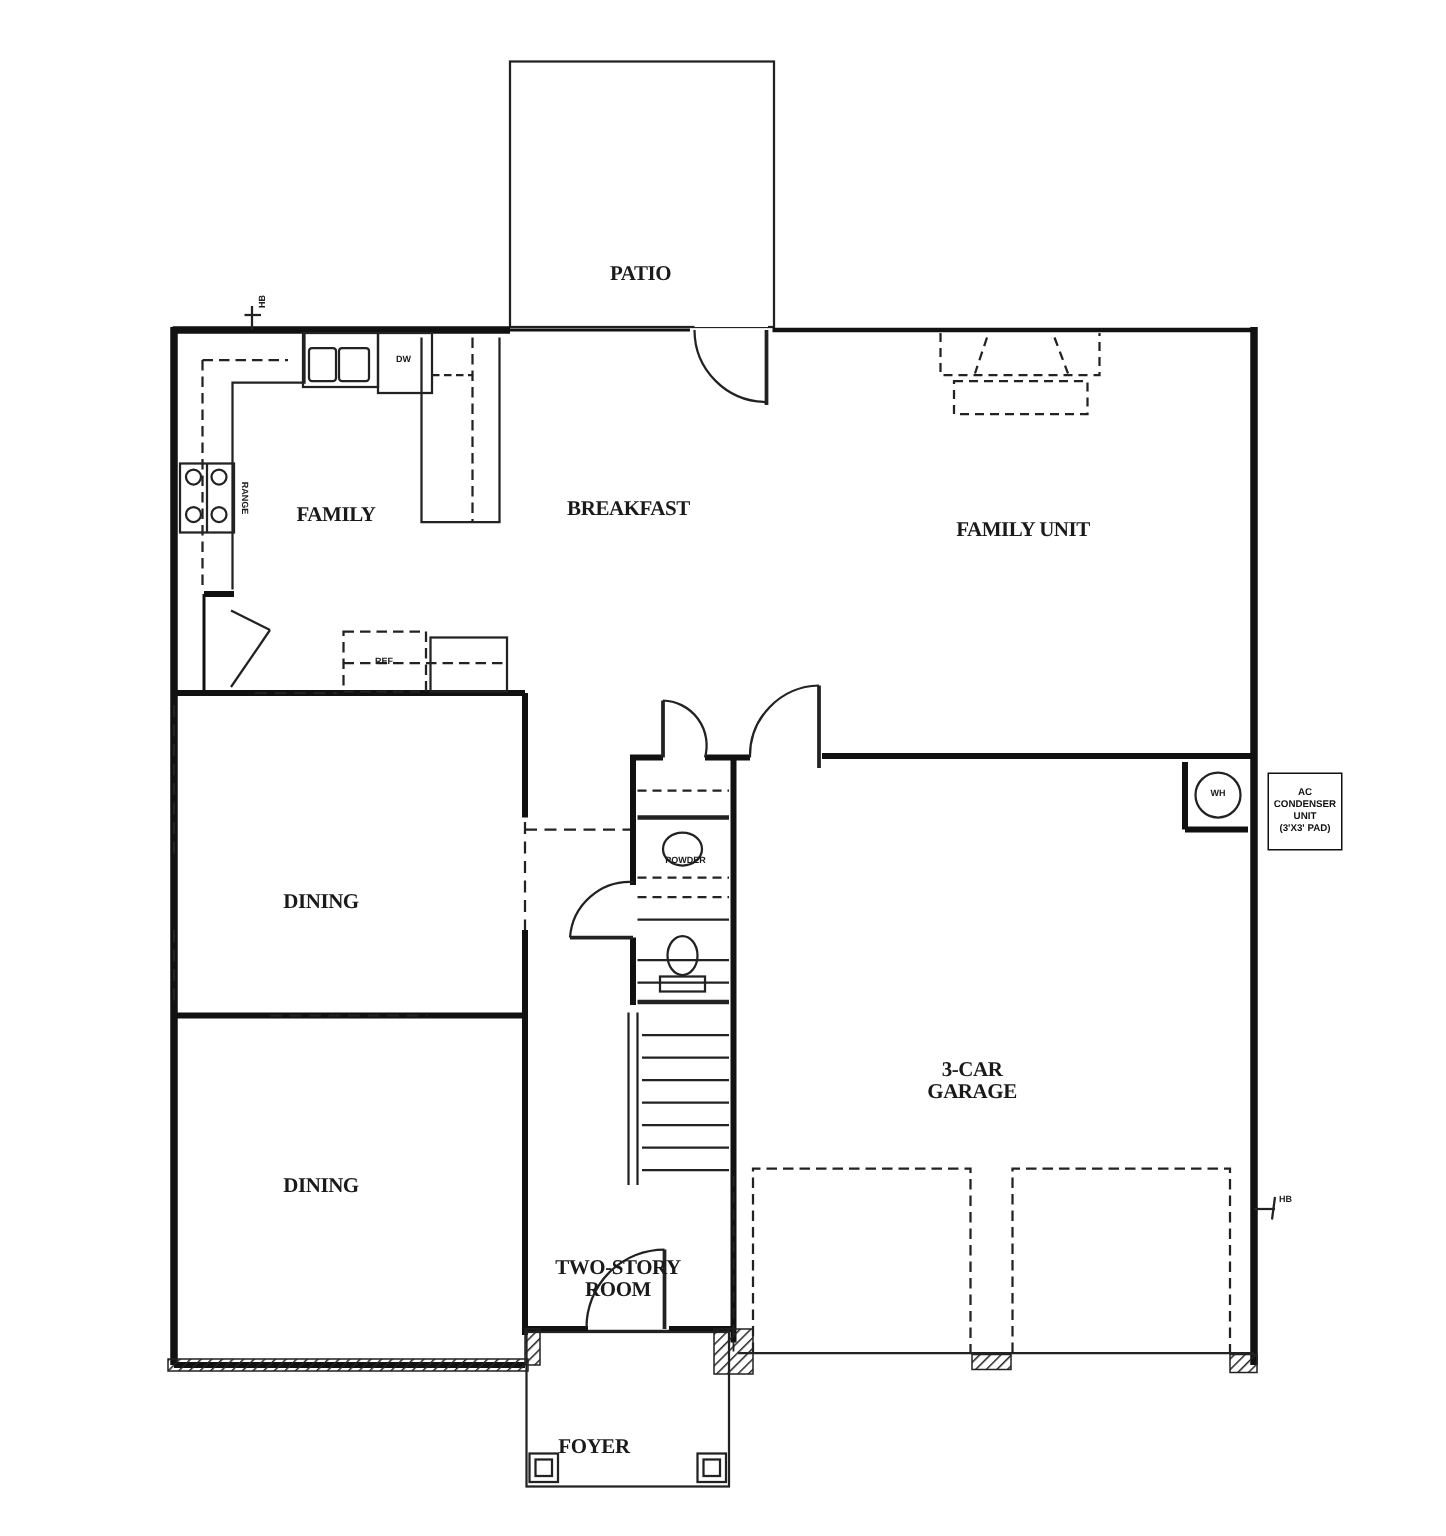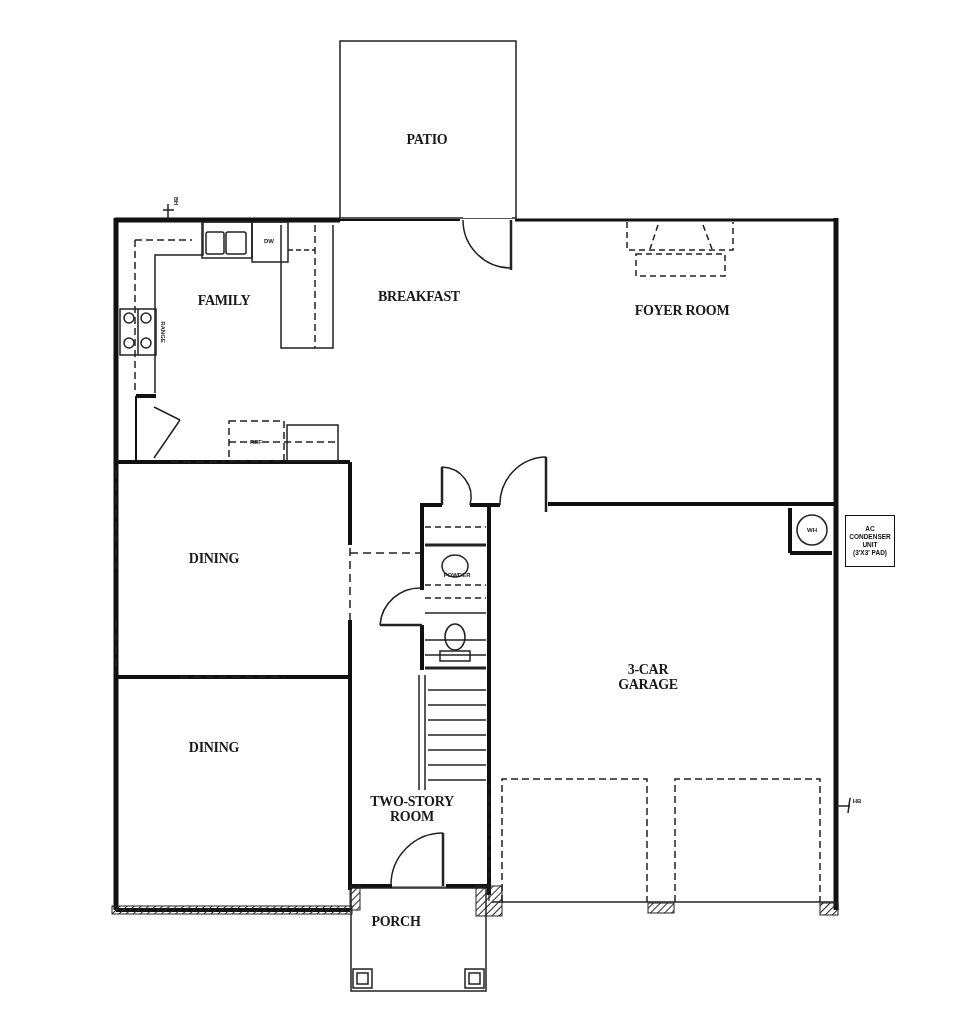--- a/index.html
+++ b/index.html
@@ -1,18 +1,18 @@
 <!DOCTYPE html>
 <html><head>
 <meta charset="utf-8">
 <style>
   html, body { margin:0; padding:0; background:#ffffff; }
   body { width:964px; height:1024px; position:relative; overflow:hidden; font-family:"Liberation Serif", serif; }
   svg { position:absolute; left:0; top:0; }
-  .lbl { position:absolute; font-family:"Liberation Serif", serif; font-weight:bold; color:#1a1a1a; font-size:14px; text-align:center; line-height:15px; white-space:nowrap; transform:translate(-50%,-50%); letter-spacing:-0.3px; }
+  .lbl { position:absolute; font-family:"Liberation Serif", serif; font-weight:bold; color:#1a1a1a; font-size:14px; text-align:center; line-height:15px; white-space:nowrap; transform:translate(-50%,-50%); letter-spacing:-0.3px;margin-top:44px; }
   .tiny { position:absolute; font-family:"Liberation Sans", sans-serif; font-weight:bold; color:#1a1a1a; font-size:6px; text-align:center; line-height:7px; transform:translate(-50%,-50%); }
   .acbox { position:absolute; left:845px; top:515px; width:50px; height:52px; border:1.5px solid #111; display:flex; align-items:center; justify-content:center; box-sizing:border-box; }
   .acbox span { font-family:"Liberation Sans", sans-serif; font-weight:bold; font-size:6.5px; line-height:8px; text-align:center; color:#111; }
 </style>
 </head>
 <body>
 
 <svg width="964" height="1024" viewBox="0 0 964 1024">
   <defs>
     <pattern id="hatch" patternUnits="userSpaceOnUse" width="5" height="5" patternTransform="rotate(45)">
@@ -157,28 +157,28 @@
     <line x1="168" y1="204" x2="168" y2="220"></line>
     <line x1="163" y1="210" x2="174" y2="210"></line>
     <line x1="836" y1="806" x2="850" y2="806"></line>
     <line x1="850" y1="798" x2="848" y2="813"></line>
   </g>
 </svg>
 
 <div class="lbl" style="left:427px; top:139px;">PATIO</div>
 <div class="lbl" style="left:224px; top:300px;">FAMILY</div>
 <div class="lbl" style="left:419px; top:296px;">BREAKFAST</div>
-<div class="lbl" style="left:682px; top:310px;">FOYER ROOM</div>
+<div class="lbl" style="left:682px; top:310px;">FAMILY UNIT</div>
 <div class="lbl" style="left:214px; top:558px;">DINING</div>
 <div class="lbl" style="left:214px; top:747px;">DINING</div>
 <div class="lbl" style="left:648px; top:677px; white-space:pre;">3-CAR
 GARAGE</div>
 <div class="lbl" style="left:412px; top:809px; white-space:pre;">TWO-STORY
 ROOM</div>
-<div class="lbl" style="left:396px; top:921px;">PORCH</div>
+<div class="lbl" style="left:396px; top:921px;">FOYER</div>
 <div class="tiny" style="left:457px; top:575px;">POWDER</div>
 
 <div class="tiny" style="left:162px; top:332px; transform:translate(-50%,-50%) rotate(90deg);">RANGE</div>
 <div class="tiny" style="left:269px; top:241px;">DW</div>
 <div class="tiny" style="left:256px; top:442px;">REF</div>
 <div class="tiny" style="left:812px; top:530px;">WH</div>
 <div class="tiny" style="left:176px; top:201px; transform:translate(-50%,-50%) rotate(-90deg);">HB</div>
 <div class="tiny" style="left:857px; top:801px;">HB</div>
 
 <div class="acbox">

